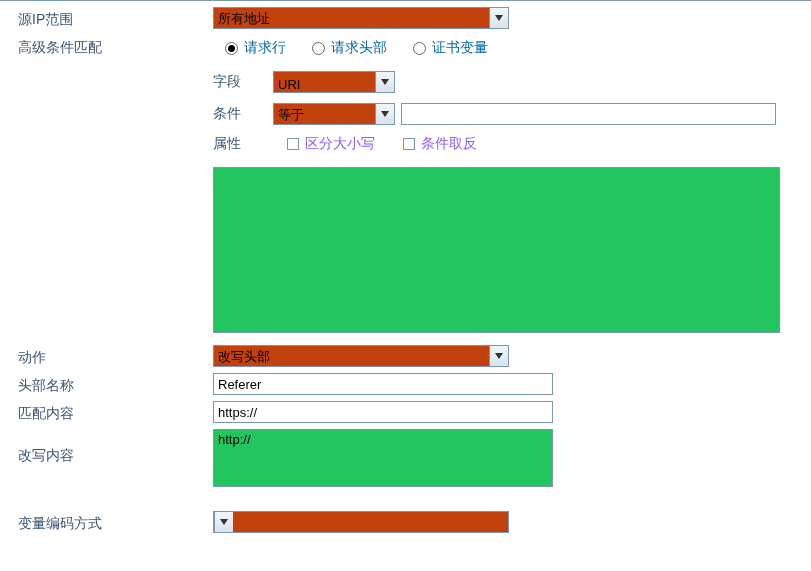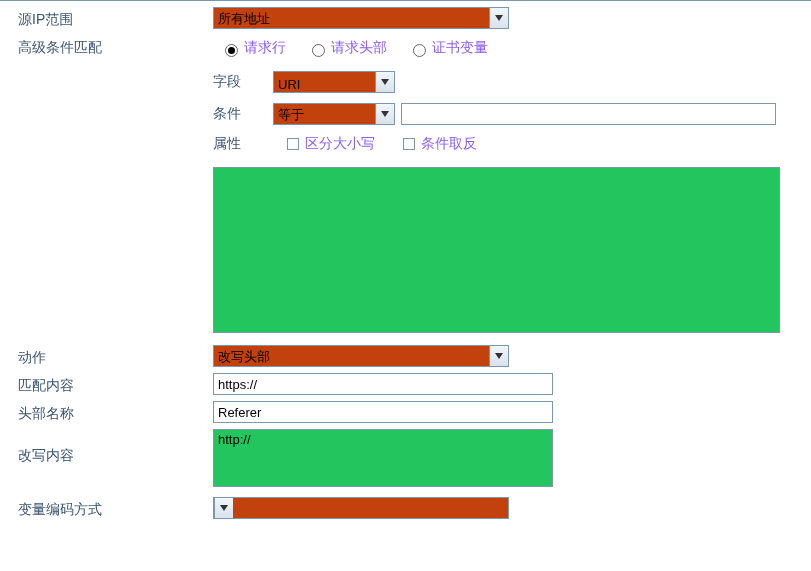--- a/index.html
+++ b/index.html
@@ -5,21 +5,21 @@
   html,body{margin:0;padding:0;font-family:"Microsoft YaHei","SimSun",Arial,sans-serif;font-size:14px;background:#fff;color:#000}
   .page{width:811px;height:571px;box-sizing:border-box;padding:6px 10px 12px 18px;border-top:1px solid #7a97b0;background:#fff;overflow:hidden}
   .row{display:flex;align-items:flex-start;margin-bottom:6px}
   .label{width:195px;flex:none;color:#3b5574;font-size:14px;padding-top:4px}
   .field{flex:1;display:flex;flex-direction:column;gap:6px}
   .select{display:inline-flex;align-items:flex-end;height:22px;border:1px solid #7a97b0;background:#c2410c;box-sizing:border-box}
   .select .val{flex:1;padding:0 4px;font-size:13px;white-space:nowrap;overflow:hidden}
   .select .btn{width:18px;height:100%;border-left:1px solid #7a97b0;background:linear-gradient(#f2f6fa,#d7e3ee);display:flex;align-items:center;justify-content:center}
   .select .btn svg{width:8px;height:6px;display:block}
   .radios{display:flex;align-items:center;gap:26px;padding-top:4px;padding-left:12px;font-size:14px}
-  .radio{display:inline-flex;align-items:flex-end;gap:6px;color:#8b5cf6}
+  .radio{display:inline-flex;align-items:center;gap:6px;color:#0369a1}
   .radio .dot{width:13px;height:13px;border:1px solid #666;border-radius:50%;box-sizing:border-box;display:flex;align-items:center;justify-content:center;background:#fff}
   .radio .inner{width:7px;height:7px;border-radius:50%;background:#000}
   .subgrid{display:grid;grid-template-columns:50px auto auto;row-gap:10px;column-gap:10px;align-items:center;padding-left:0px;font-size:14px;color:#3b5574}
   .subgrid .val,.subgrid input{font-size:13px;color:#000}
   .cbox{display:inline-flex;align-items:center;gap:6px;color:#8b5cf6;font-size:14px}
   .cbox .box{width:12px;height:12px;border:1px solid #7a97b0;background:#fff;box-sizing:border-box}
   input.text{height:22px;border:1px solid #7a97b0;background:#fff;padding:0 4px;font-family:inherit;font-size:13px;box-sizing:border-box}
   textarea.ta{border:1px solid #7a97b0;background:#22c55e;padding:2px 4px;font-family:inherit;font-size:13px;box-sizing:border-box;resize:none}
   .ta-large{width:567px;height:166px}
   .watermark{position:absolute;right:20px;bottom:20px;display:flex;align-items:center;gap:8px;color:#fff;font-size:16px;text-shadow:0 0 3px rgba(0,0,0,.6)}
@@ -114,41 +114,41 @@
         <span class="btn">
             <svg viewBox="0 0 8 6">
               <path d="M0 0 L8 0 L4 6 Z" fill="#333"></path>
             </svg>
           </span>
       </div>
     </div>
   </div>
 
   <div class="row">
-    <div class="label">匹配内容</div>
+    <div class="label">头部名称</div>
     <div class="field">
-      <input class="text" style="width: 340px;" value="https://">
+      <input class="text" style="width: 340px;" value="Referer">
     </div>
   </div>
 
   <div class="row">
-    <div class="label">头部名称</div>
+    <div class="label">匹配内容</div>
     <div class="field">
-      <input class="text" style="width: 340px;" value="Referer">
+      <input class="text" style="width: 340px;" value="https://">
     </div>
   </div>
 
   <div class="row">
     <div class="label" style="padding-top:18px">改写内容</div>
     <div class="field">
       <textarea class="ta" style="width: 340px; height: 58px;">http://</textarea>
     </div>
   </div>
 
-  <div class="row" style="margin-top:10px">
+  <div class="row" style="margin-top:24px">
     <div class="label">变量编码方式</div>
     <div class="field">
       <div class="select" style="width:296px">
         <span class="btn">
             <svg viewBox="0 0 8 6">
               <path d="M0 0 L8 0 L4 6 Z" fill="#333"></path>
             </svg>
           </span>
       </div>
     </div>

